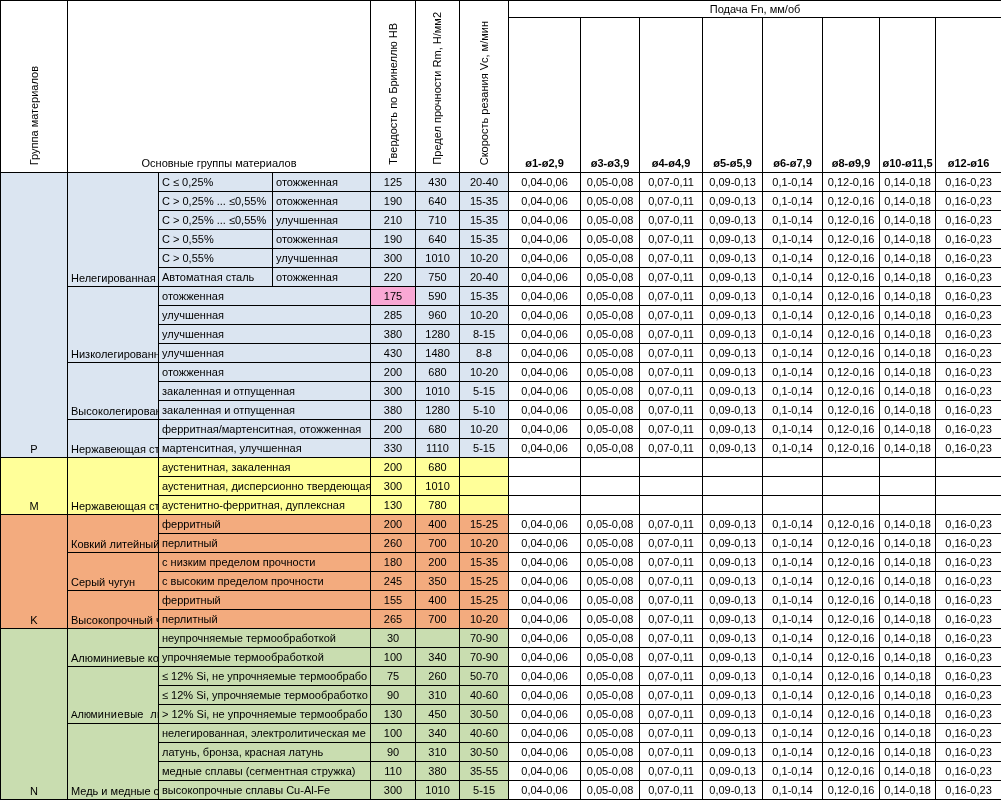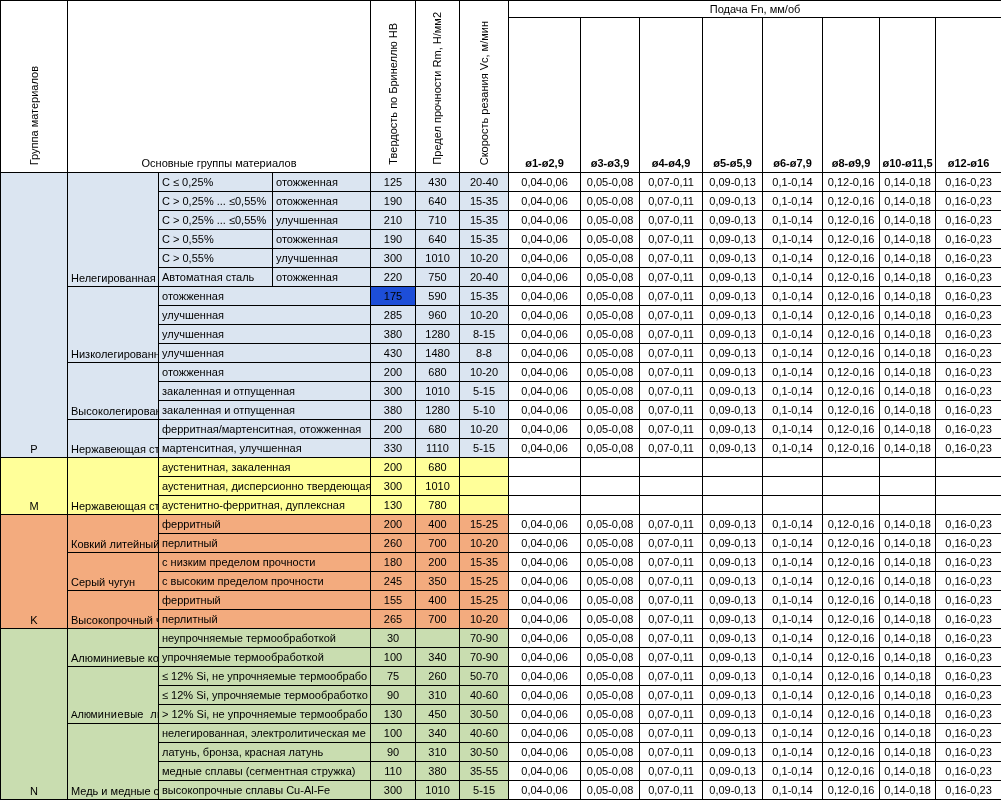--- a/index.html
+++ b/index.html
@@ -162,21 +162,21 @@
           <td class="val feed">0,07-0,11</td>
           <td class="val feed">0,09-0,13</td>
           <td class="val feed">0,1-0,14</td>
           <td class="val feed">0,12-0,16</td>
           <td class="val feed">0,14-0,18</td>
           <td class="val feed">0,16-0,23</td>
         </tr>
         <tr>
           <td class="subgroup" rowspan="4" style="background: rgb(219, 229, 241);">Низколегированн</td>
           <td class="txt" colspan="2" style="background: rgb(219, 229, 241);">отожженная</td>
-          <td class="val" style="background: #1d4ed8;">175</td>
+          <td class="val" style="background: #f9a8d4;">175</td>
           <td class="val" style="background: rgb(219, 229, 241);">590</td>
           <td class="val" style="background: rgb(219, 229, 241);">15-35</td>
           <td class="val feed">0,04-0,06</td>
           <td class="val feed">0,05-0,08</td>
           <td class="val feed">0,07-0,11</td>
           <td class="val feed">0,09-0,13</td>
           <td class="val feed">0,1-0,14</td>
           <td class="val feed">0,12-0,16</td>
           <td class="val feed">0,14-0,18</td>
           <td class="val feed">0,16-0,23</td>

